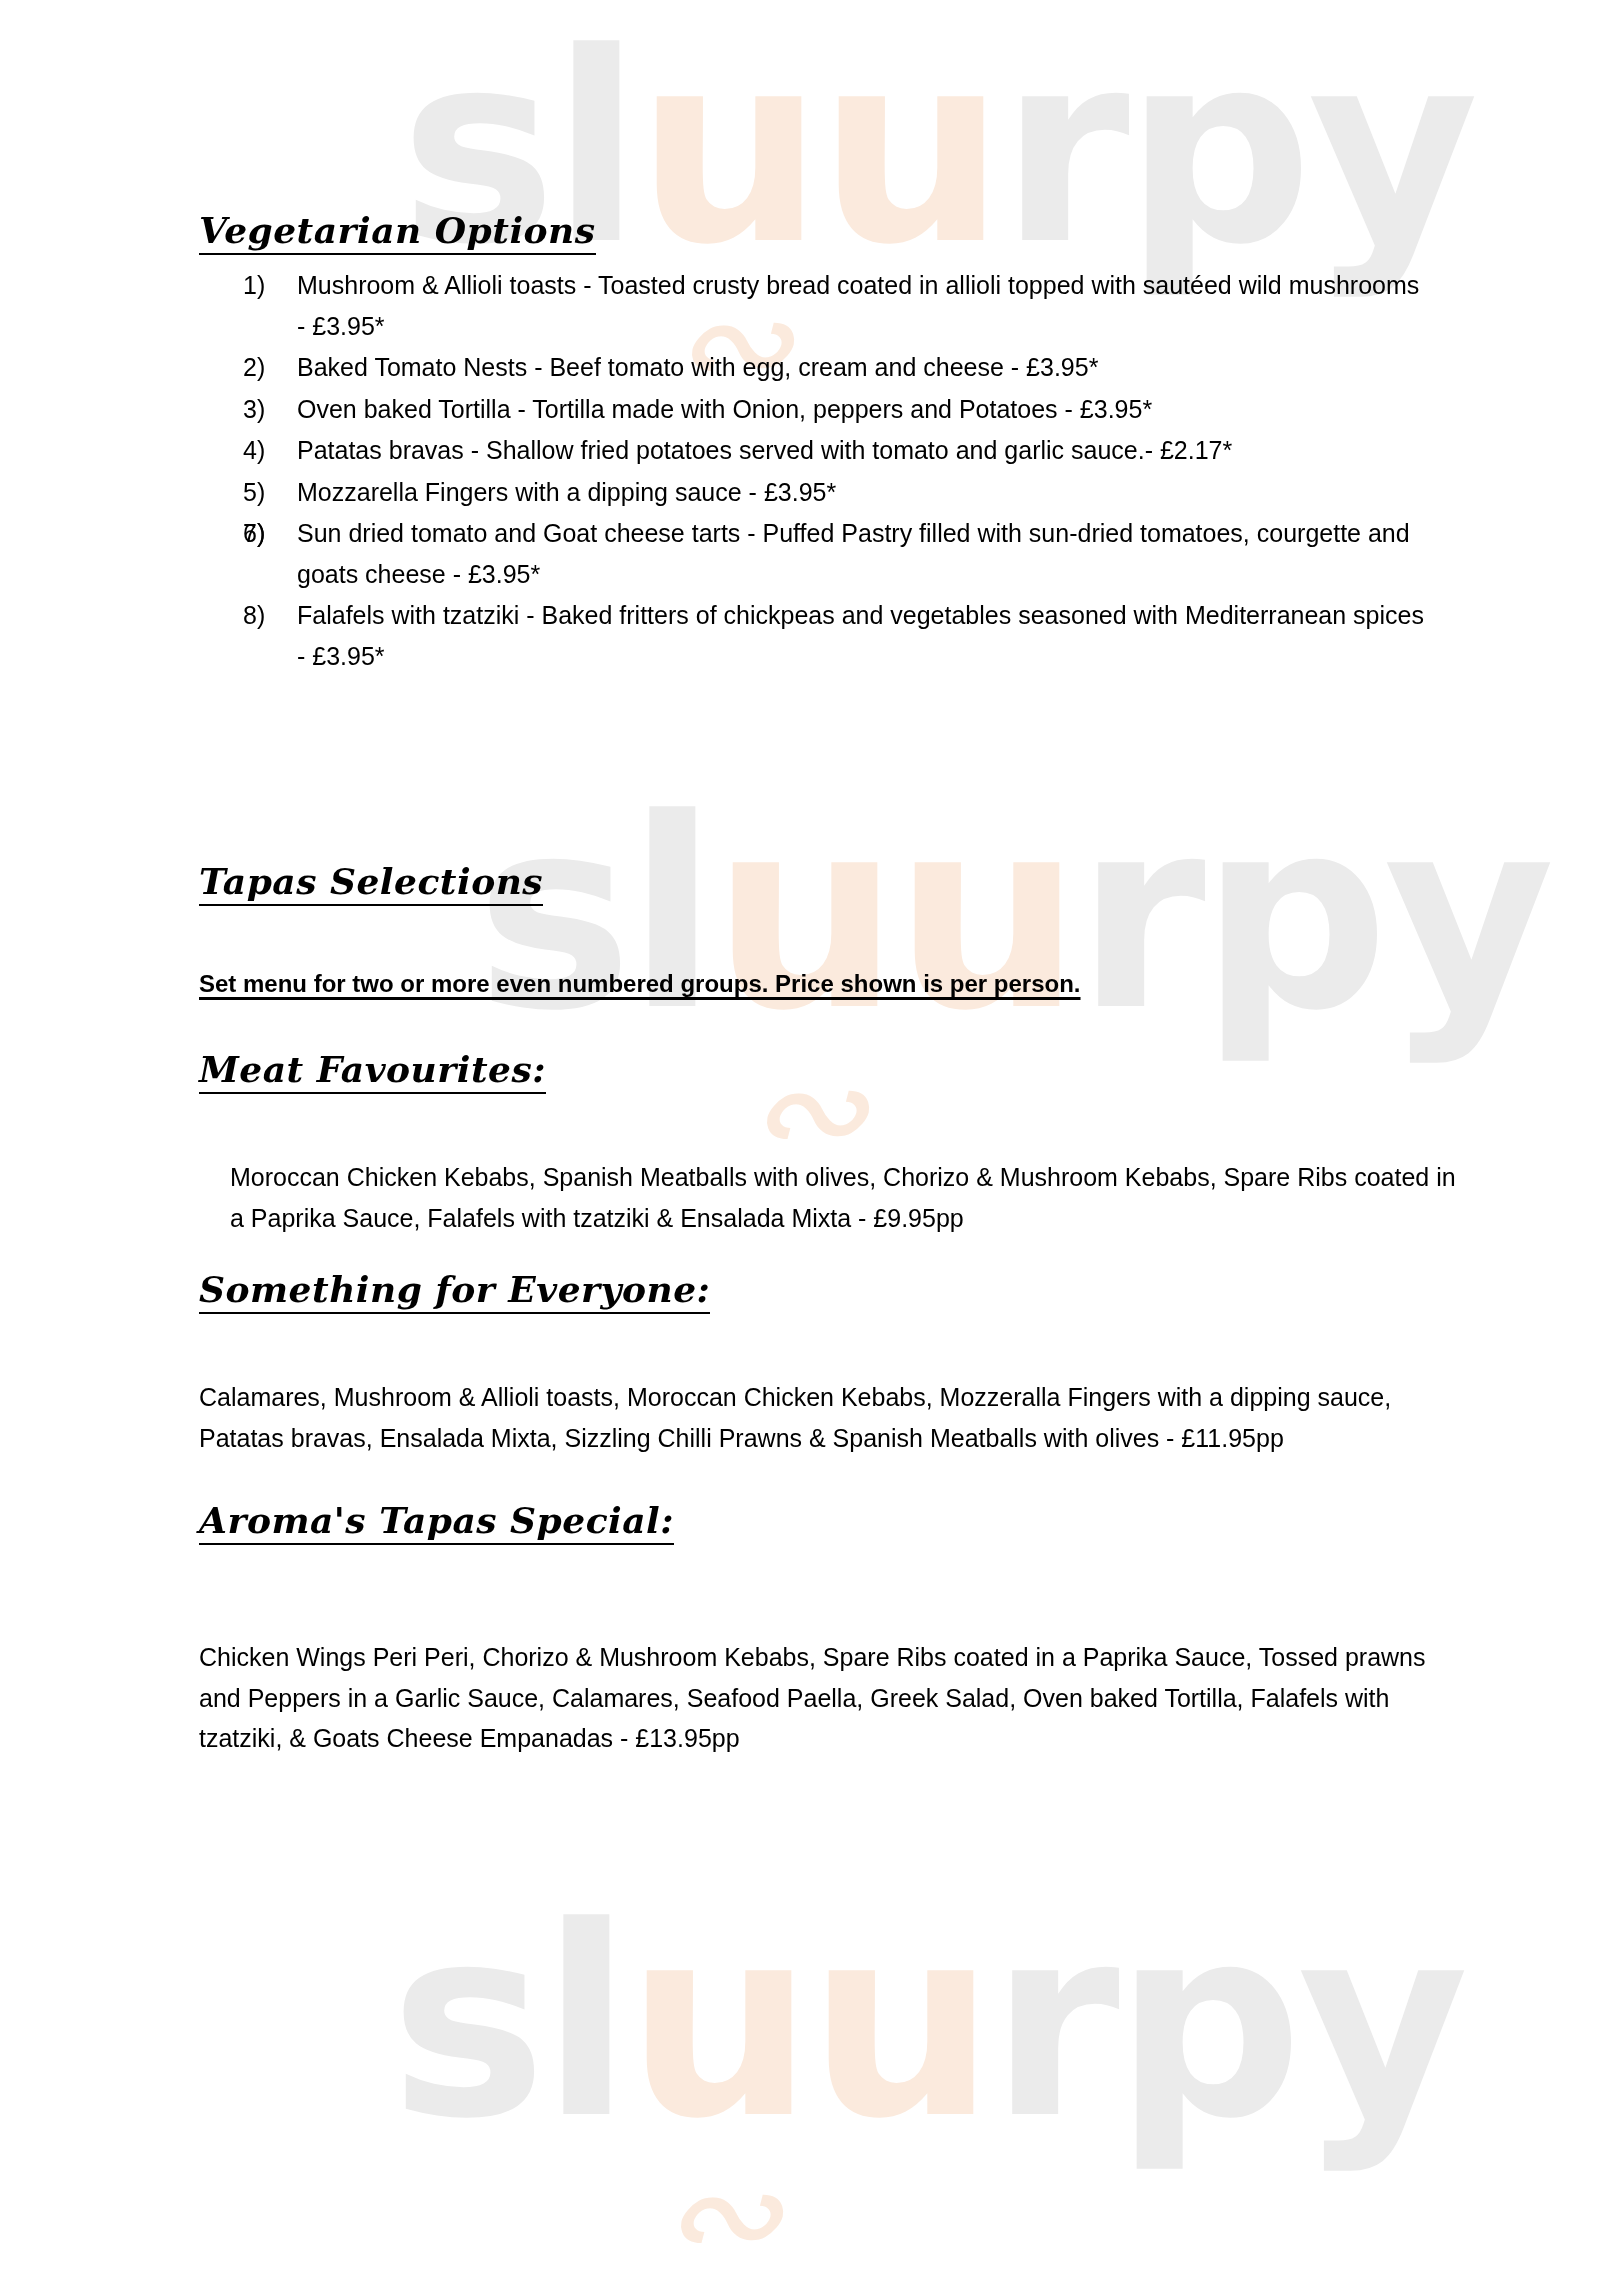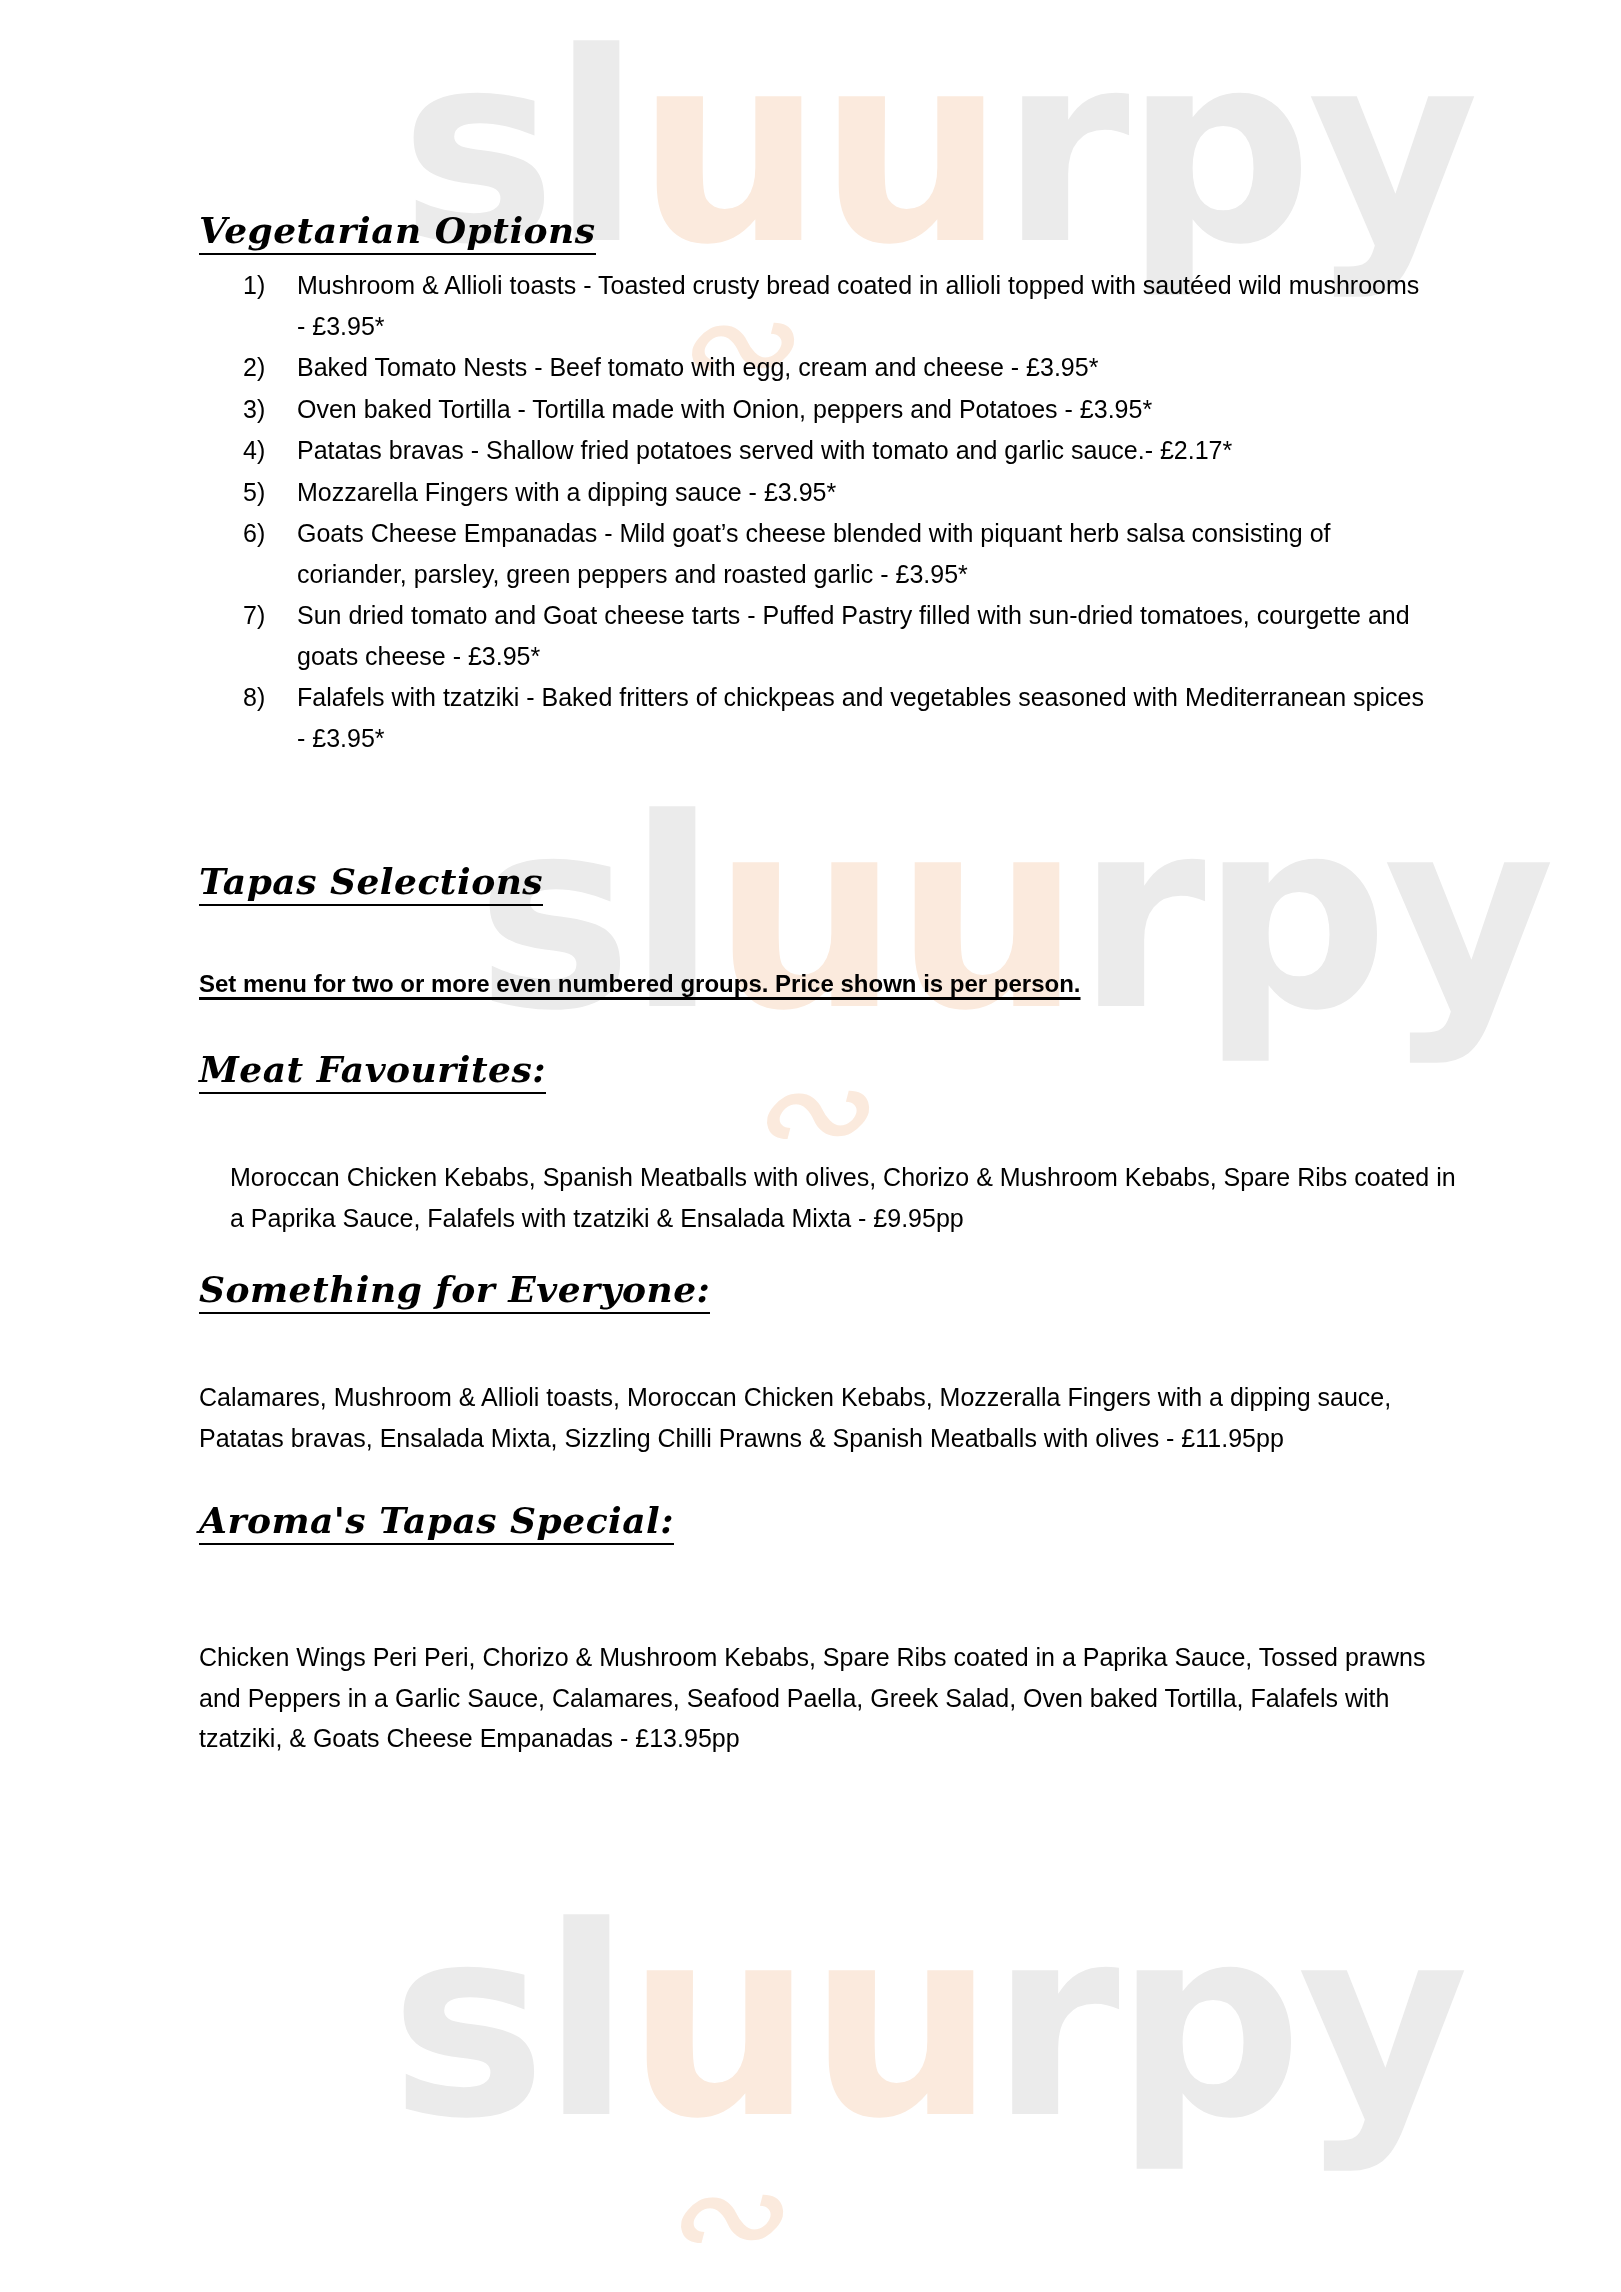--- a/index.html
+++ b/index.html
@@ -199,21 +199,20 @@
     <li>
       <span class="num">4)</span>
       <span>Patatas bravas - Shallow fried potatoes served with tomato and garlic sauce.- £2.17*</span>
     </li>
     <li>
       <span class="num">5)</span>
       <span>Mozzarella Fingers with a dipping sauce - £3.95*</span>
     </li>
     <li>
       <span class="num">6)</span>
-      <span>Goats Cheese Empanadas - Mild goat’s cheese blended with piquant herb salsa consisting of coriander, parsley, green peppers and roasted garlic - £3.95*</span>
     </li>
     <li>
       <span class="num">7)</span>
       <span>Sun dried tomato and Goat cheese tarts - Puffed Pastry filled with sun-dried tomatoes, courgette and goats cheese - £3.95*</span>
     </li>
     <li>
       <span class="num">8)</span>
       <span>Falafels with tzatziki - Baked fritters of chickpeas and vegetables seasoned with Mediterranean spices - £3.95*</span>
     </li>
   </ol>

